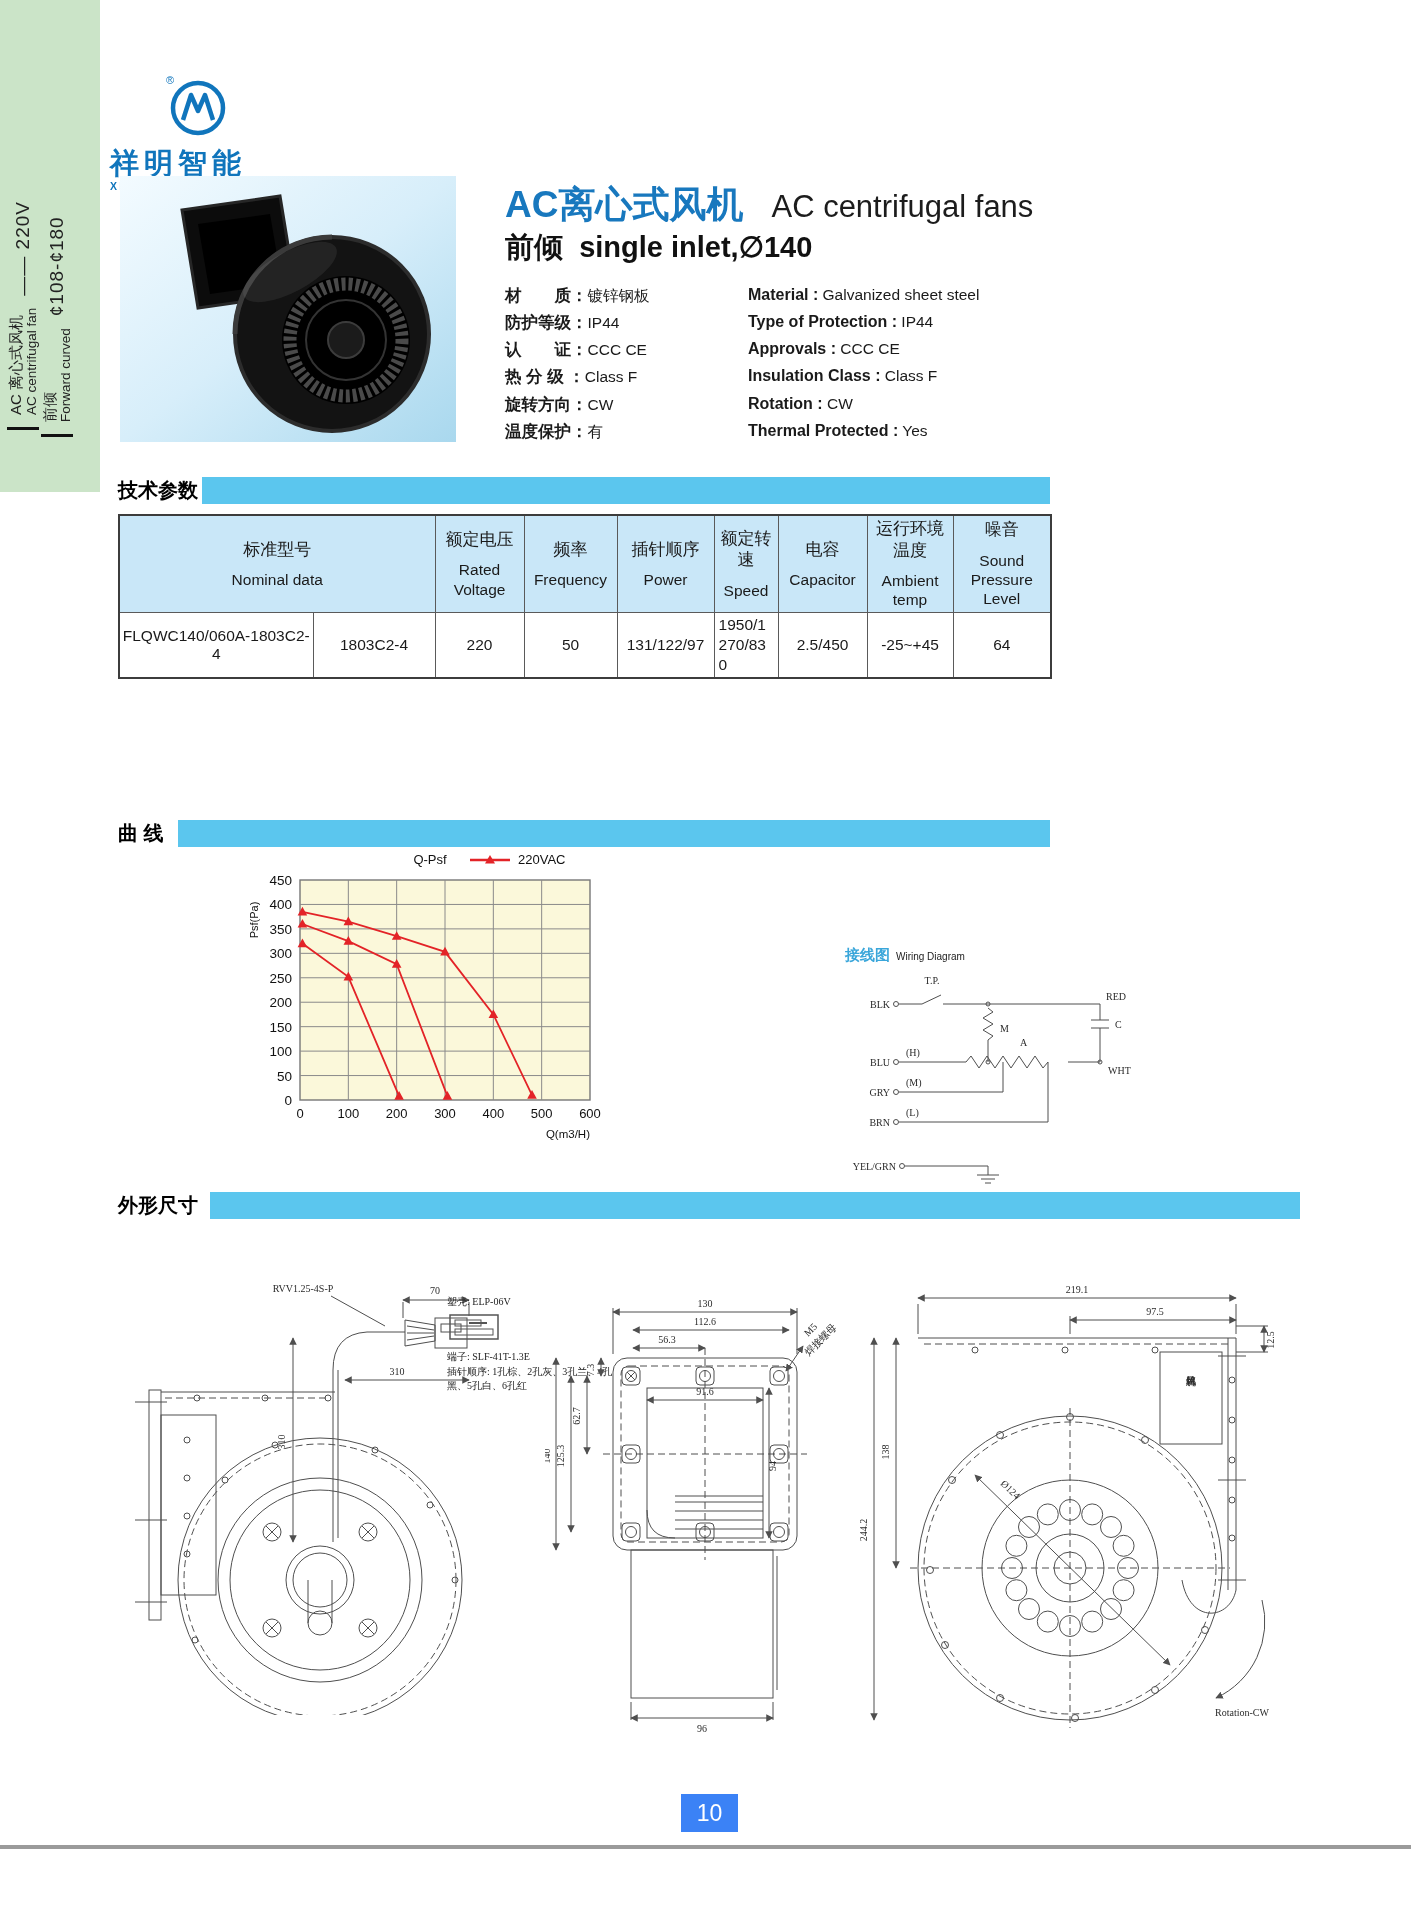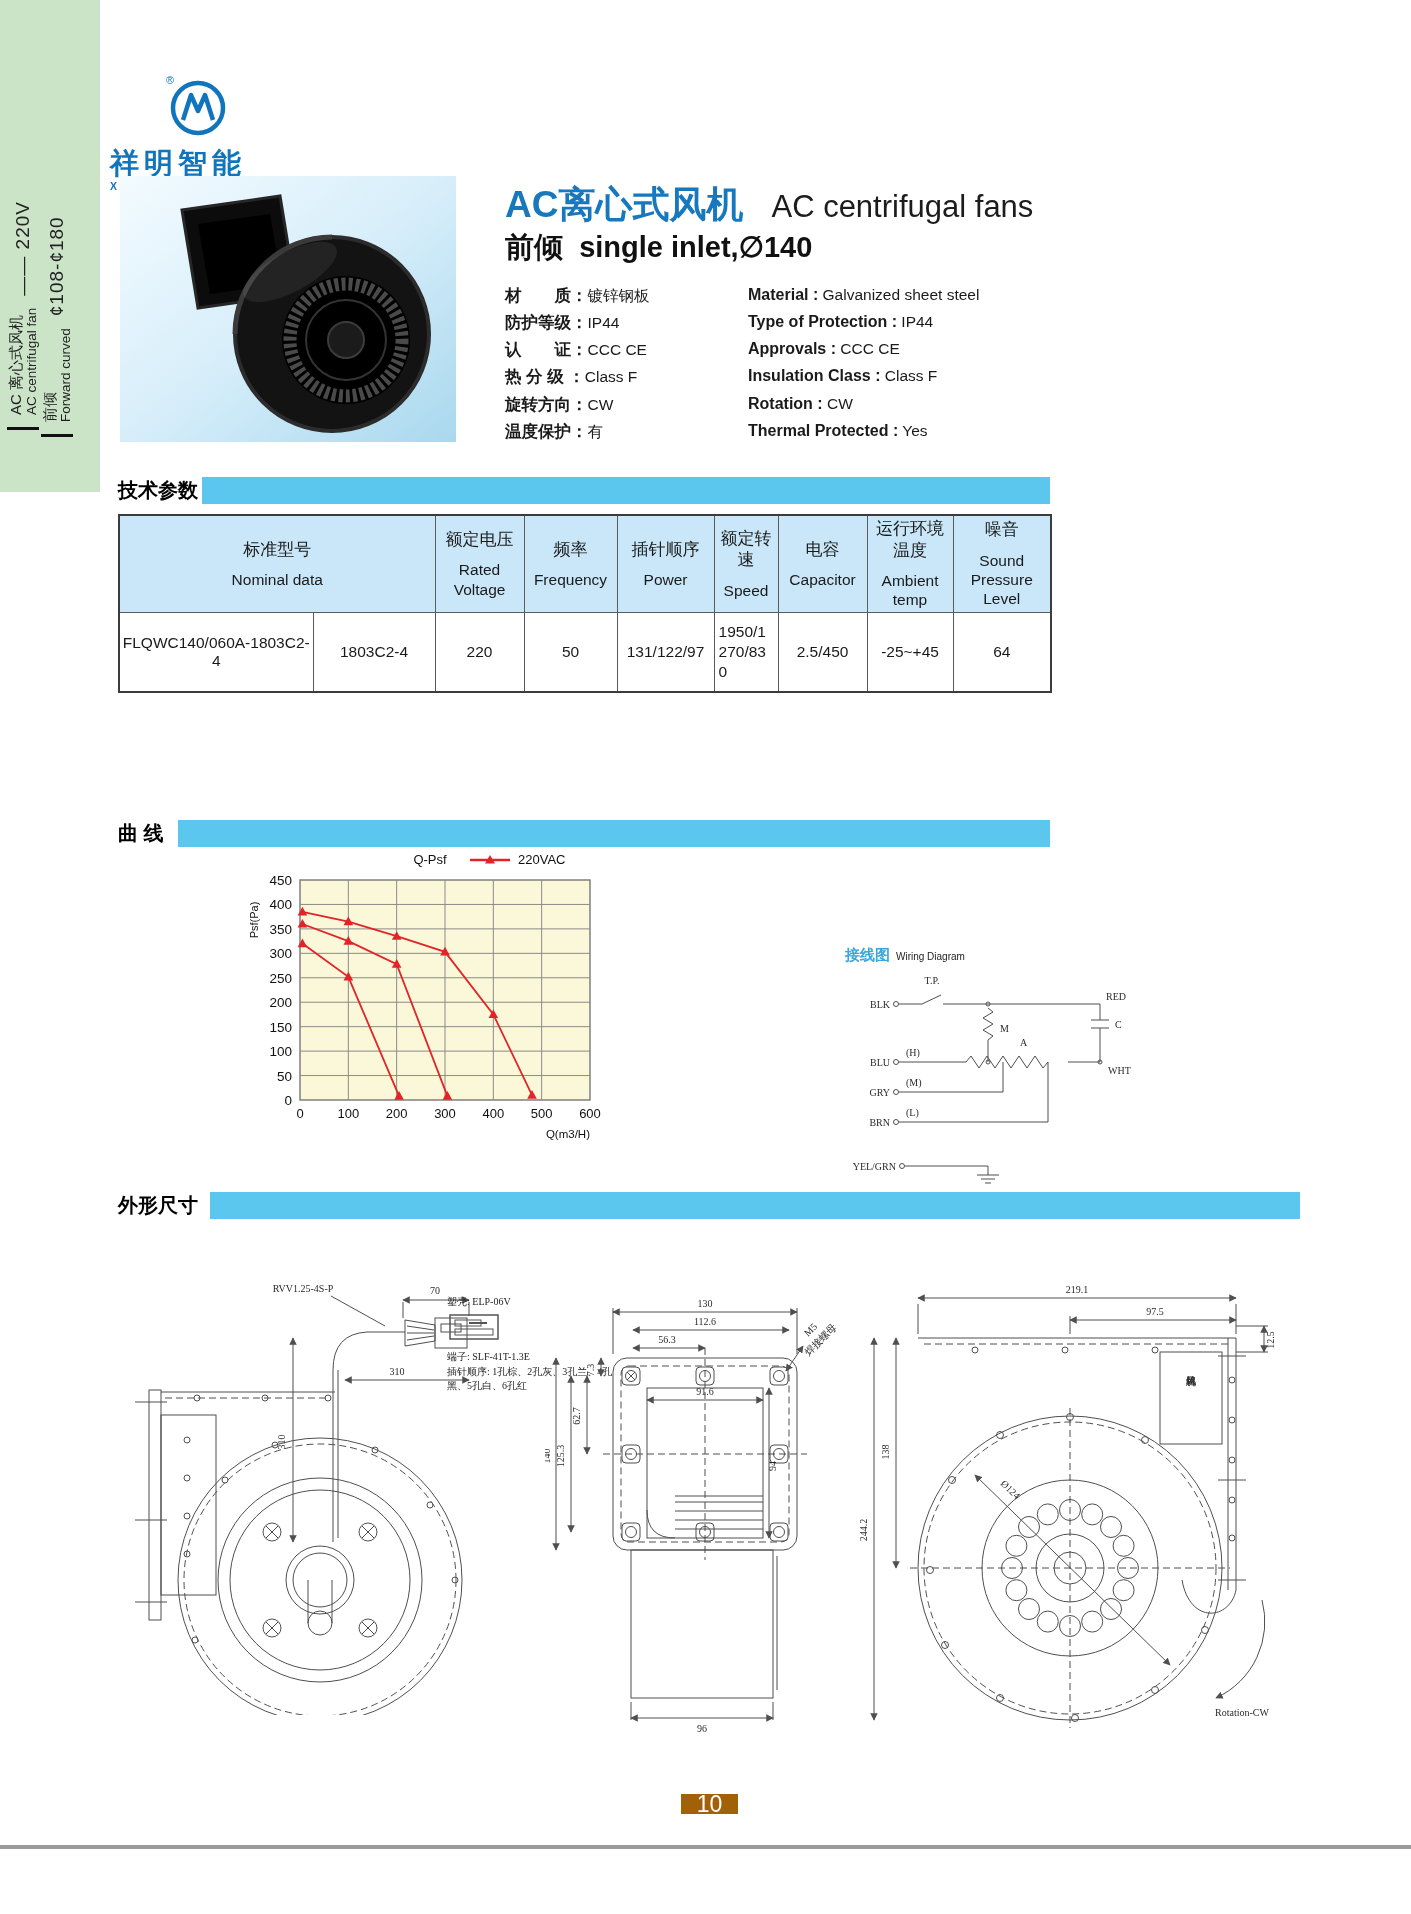--- a/index.html
+++ b/index.html
@@ -42,38 +42,38 @@
 
   
   .spec-table{position:absolute;left:118px;top:514px;width:932px;border-collapse:collapse;
               table-layout:fixed;border:2px solid #3c3c3c;}
   .spec-table td{border:1px solid #5a5a5a;text-align:center;vertical-align:middle;padding:2px;}
   .spec-table tr.h1 td{background:#c9e7f8;font-size:17px;height:92px;}
   .spec-table tr.h1 .en{font-size:15.5px;margin-top:10px;line-height:1.25;}
   .spec-table tr.h1 .zh{line-height:1.25;}
   .spec-table tr.h2 td{background:#c9e7f8;font-size:15px;height:30px;}
   .spec-table tr.dr td{font-size:15.5px;height:46px;background:#fff;}
-  .spec-table td.rpm{font-size:11.5px;text-align:left;word-break:break-all;line-height:1.3;padding:9px 4px;}
+  .spec-table td.rpm{font-size:11.5px;text-align:left;word-break:break-all;line-height:1.3;padding:2px 4px;}
 
   
   .wiring-title{left:845px;top:946px;font-size:15px;}
   .wiring-title .zh{color:#3aa6da;font-weight:bold;}
   .wiring-title .en{color:#222;margin-left:6px;font-size:10px;}
   .dwg line,.dwg path,.dwg rect,.dwg circle,.dwg ellipse,.dwg polygon,.dwg polyline
       {stroke:#4f4f4f;fill:none;stroke-width:1;}
   .dwg text{fill:#2b2b2b;stroke:none;font-family:"Liberation Serif",serif;font-size:10px;}
   .dim{marker-start:url(#ar);marker-end:url(#ar);}
   .cl{stroke-dasharray:7 4;stroke:#9a9a9a;}
   .dot{fill:#333;stroke:none;}
   .conn-notes{left:447px;top:1295px;width:205px;font-size:10px;color:#222;
               font-family:"Liberation Serif",serif;line-height:1.45;}
   .conn-icon{width:50px;height:26px;margin:4px 0 6px 2px;}
 
   
-  .page-num{left:681px;top:1794px;width:57px;height:20px;background:#a16207;color:#fff;
+  .page-num{left:681px;top:1794px;width:57px;height:38px;background:#3b82f6;color:#fff;
             font-size:23px;display:flex;align-items:center;justify-content:center;}
   .footer-rule{left:0;top:1845px;width:1411px;height:4px;background:#9b9b9b;}
 </style>
 </head>
 <body>
 
 <svg width="0" height="0" style="position:absolute">
   <defs>
     <marker id="ar" viewBox="0 0 10 10" refX="9" refY="5" markerWidth="7.5" markerHeight="7.5" orient="auto-start-reverse">
       <path d="M0,0 L10,5 L0,10 z" fill="#4f4f4f"></path>

